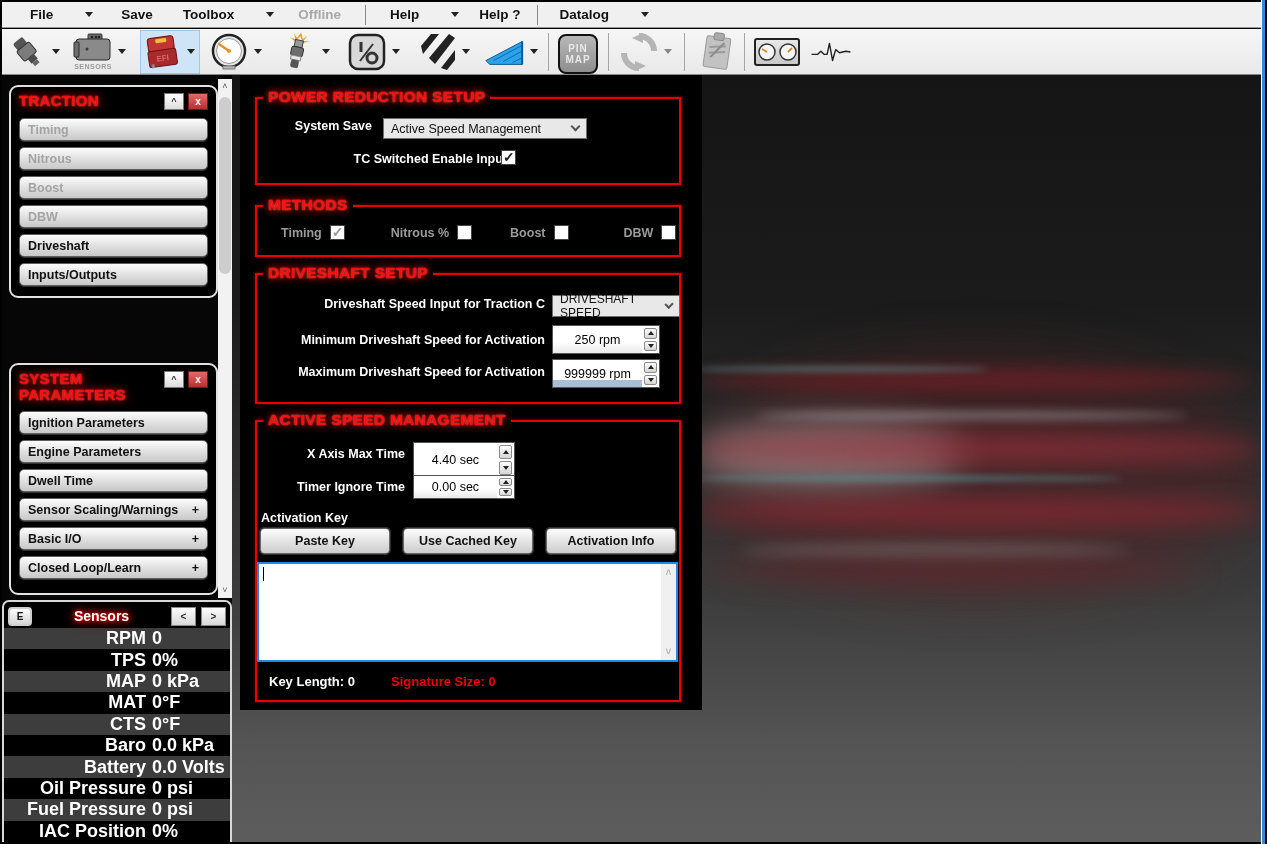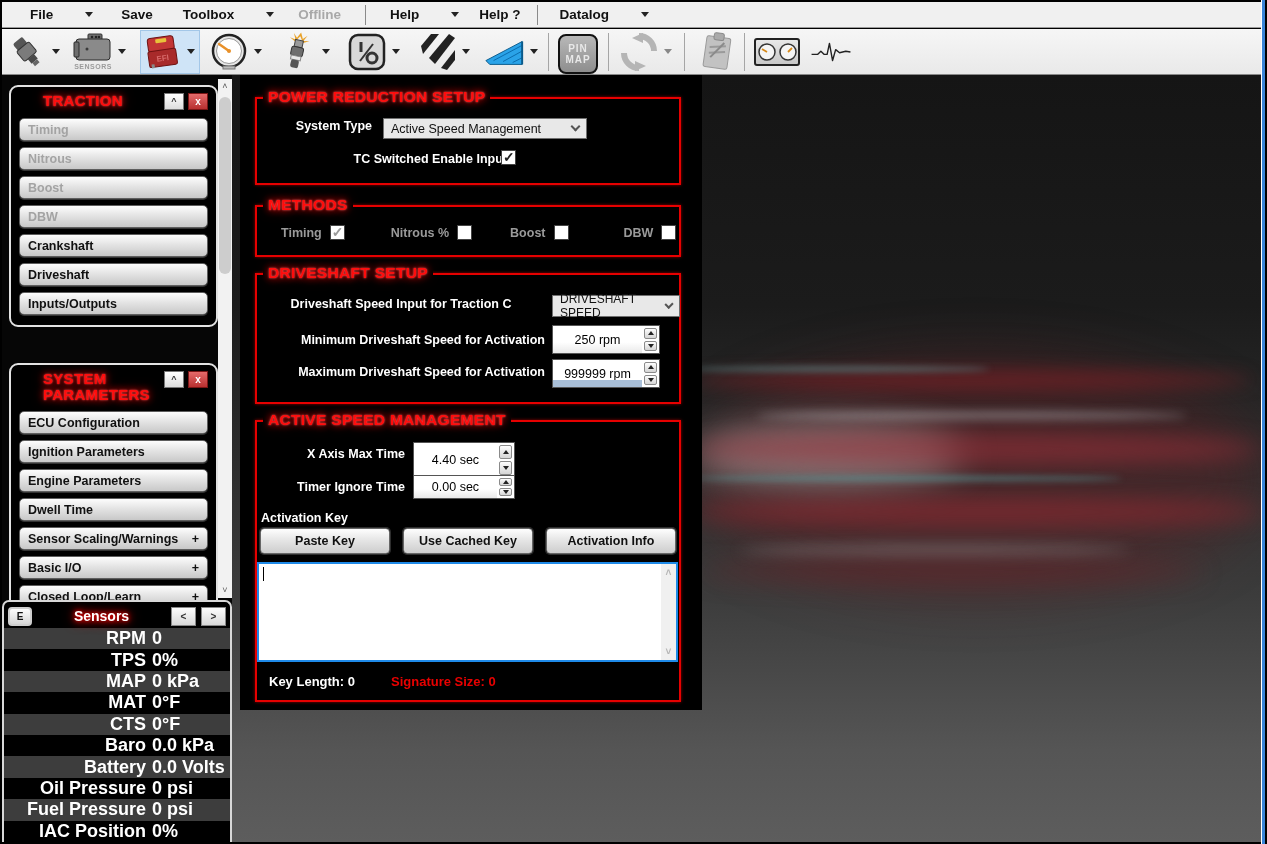--- a/index.html
+++ b/index.html
@@ -57,21 +57,20 @@
   .sscroll .thumb { position:absolute; left:1px; width:12px; top:18px; height:177px; background:#cdcdcd; border-radius:6px; }
 
   .side-panel {
     position:absolute; left:7px; width:209px;
     background:#000; border:2px solid #e2e2e2; border-radius:9px; padding:6px 8px 8px 8px;
   }
   .sp-head { display:flex; align-items:flex-start; justify-content:space-between; margin-bottom:8px; }
   .sp-title {
     color:#ff0c0c; font-weight:bold; font-size:15px; line-height:16px; letter-spacing:0.3px;
     text-shadow:0 0 2px #ff5a5a, 0 0 7px #d40000, 0 0 12px #8c0000;
-    margin-left:24px;
   }
   .sp-btns { display:flex; gap:4px; }
   .sp-min { width:20px; height:17px; background:linear-gradient(#fff,#ddd); border:1px solid #777; font-size:9px; color:#333; text-align:center; line-height:15px; font-weight:bold; }
   .sp-close { width:20px; height:17px; background:linear-gradient(#e46a6a,#b83030); border:1px solid #7a1515; color:#fff; font-size:10px; font-weight:bold; text-align:center; line-height:15px; }
   .side-btn {
     height:23px; margin-bottom:6px; border-radius:5px;
     background:linear-gradient(#fdfdfd,#e4e4e4 45%,#c8c8c8);
     border:1px solid #5e5e5e; box-shadow:0 1px 0 #333;
     display:flex; align-items:center; justify-content:space-between; padding:0 8px;
     font-size:12.5px; font-weight:bold; color:#111; cursor:pointer;
@@ -392,41 +391,35 @@
         <div class="side-btn disabled">
             <span>Nitrous</span>
           </div>
         <div class="side-btn disabled">
             <span>Boost</span>
           </div>
         <div class="side-btn disabled">
             <span>DBW</span>
           </div>
         <div class="side-btn">
-            <span>Crankshaft</span>
-          </div>
-        <div class="side-btn">
             <span>Driveshaft</span>
           </div>
         <div class="side-btn" style="margin-bottom:2px;">
             <span>Inputs/Outputs</span>
           </div>
       </div>
 
       <div class="side-panel" style="top:288px;">
         <div class="sp-head">
           <div class="sp-title" style="max-width:130px;">SYSTEM PARAMETERS</div>
           <div class="sp-btns">
             <div class="sp-min">^</div>
             <div class="sp-close">x</div>
           </div>
         </div>
-        <div class="side-btn">
-            <span>ECU Configuration</span>
-          </div>
         <div class="side-btn">
             <span>Ignition Parameters</span>
           </div>
         <div class="side-btn">
             <span>Engine Parameters</span>
           </div>
         <div class="side-btn">
             <span>Dwell Time</span>
           </div>
         <div class="side-btn">
@@ -501,21 +494,21 @@
             <span class="sv">0%</span>
           </div>
       </div>
     </div>
   </div>
 
   <div class="main-panel">
 
     <div class="fieldset" style="top:22px; height:88px;">
       <div class="fs-title">POWER REDUCTION SETUP</div>
-      <div style="position:absolute; left:0; top:20px; width:115px; text-align:right;" class="lab">System Type</div>
+      <div style="position:absolute; left:0; top:20px; width:115px; text-align:right;" class="lab">System Save</div>
       <div class="sel" style="position:absolute; left:126px; top:19px; width:204px;">
         <span>Active Speed Management</span>
         <span class="chev"></span>
       </div>
       <div style="position:absolute; left:12px; top:53px; width:238px; text-align:right;" class="lab">TC Switched Enable Input</div>
       <div class="cb checked" style="position:absolute; left:244px; top:51px;"></div>
     </div>
 
     <div class="fieldset" style="top:130px; height:52px;">
       <div class="fs-title">METHODS</div>
@@ -527,21 +520,21 @@
         <span class="lab dim" style="margin-left:38px;">Boost</span>
         <span class="cb" style="margin-left:8px;"></span>
         <span class="lab dim" style="margin-left:55px;">DBW</span>
         <span class="cb" style="margin-left:8px;"></span>
       </div>
     </div>
 
     <div class="fieldset" style="top:198px; height:131px;">
       <div class="fs-title">DRIVESHAFT SETUP</div>
 
-      <div style="position:absolute; left:0; top:22px; width:288px; text-align:center;" class="lab">Driveshaft Speed Input for Traction C</div>
+      <div style="position:absolute; left:0; top:22px; width:288px; text-align:right;" class="lab">Driveshaft Speed Input for Traction C</div>
       <div class="sel" style="position:absolute; left:295px; top:20px; width:128px; height:22px; font-size:12px;">
         <span>DRIVESHAFT SPEED</span>
         <span class="chev"></span>
       </div>
 
       <div style="position:absolute; left:0; top:58px; width:288px; text-align:right;" class="lab">Minimum Driveshaft Speed for Activation</div>
       <div class="spin" style="position:absolute; left:295px; top:50px; width:108px; height:29px;">
         <div class="val">250 rpm</div>
         <div class="btns">
             <div class="sb u"></div>

